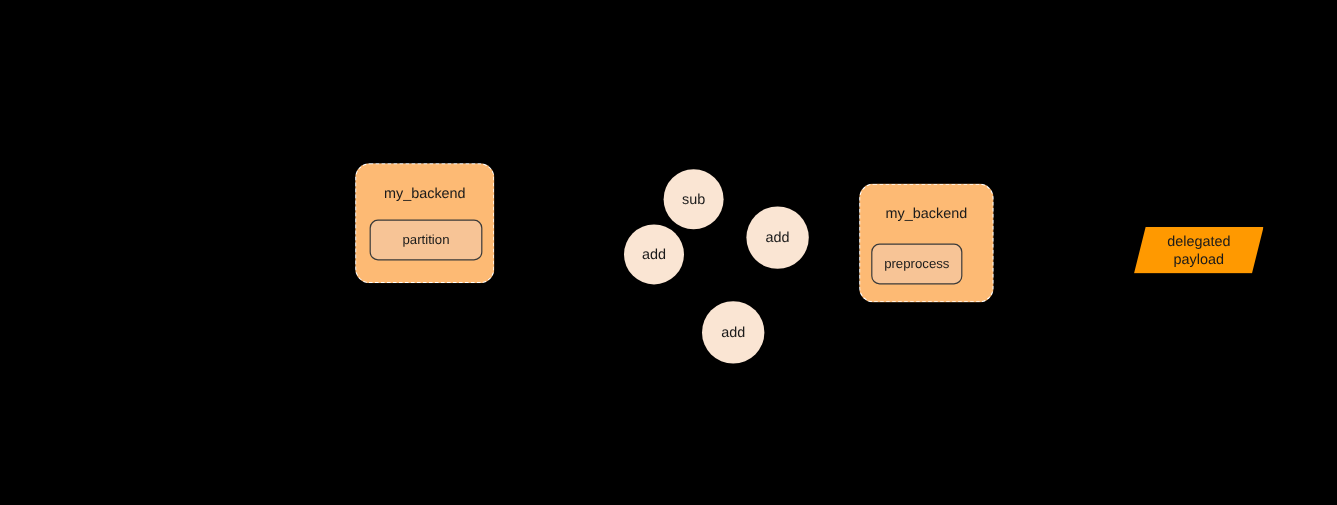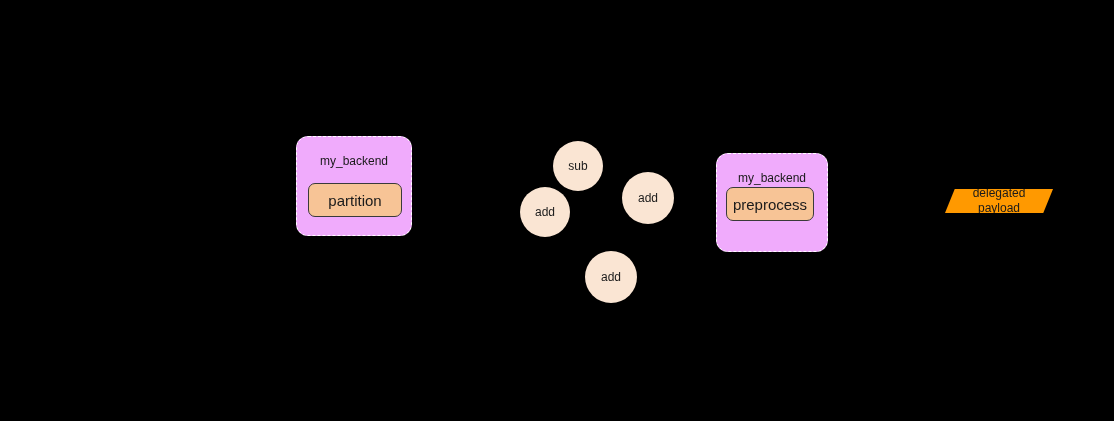--- a/index.html
+++ b/index.html
@@ -12,21 +12,21 @@
     width: 1114px;
     height: 421px;
     background: #000000;
     overflow: hidden;
     font-family: "Liberation Sans", sans-serif;
   }
 
   
   .subgraph {
     position: absolute;
-    background: #f0abfc;
+    background: #fdba74;
     border: 1px dashed #ffffff;
     border-radius: 12px;
     box-sizing: border-box;
   }
   .subgraph-label {
     position: absolute;
     left: 0;
     right: 0;
     text-align: center;
     font-size: 12px;
@@ -37,21 +37,21 @@
   
   .op-box {
     position: absolute;
     background: #f7c496;
     border: 1px solid #3a3a3a;
     border-radius: 7px;
     box-sizing: border-box;
     display: flex;
     align-items: center;
     justify-content: center;
-    font-size: 15px;
+    font-size: 11px;
     color: #1a1a1a;
   }
 
   
   .node-circle {
     position: absolute;
     border-radius: 50%;
     display: flex;
     align-items: center;
     justify-content: center;
@@ -91,24 +91,24 @@
   <div class="node-circle fill-peach" style="left:553px; top:141px; width:50px; height:50px;">sub</div>
 
   <div class="node-circle fill-peach" style="left:520px; top:187px; width:50px; height:50px;">add</div>
 
   <div class="node-circle fill-peach" style="left:622px; top:172px; width:52px; height:52px;">add</div>
 
   <div class="node-circle fill-peach" style="left:585px; top:251px; width:52px; height:52px;">add</div>
 
   <div class="subgraph" style="left:716px; top:153px; width:112px; height:99px;">
     <div class="subgraph-label" style="top:17px;">my_backend</div>
-    <div class="op-box" style="left:9px; top:33px; width:88px; height:34px;">preprocess</div>
+    <div class="op-box" style="left:9px; top:49px; width:76px; height:34px;">preprocess</div>
   </div>
 
 
-  <div class="payload" style="left:945px; top:189px; width:108px; height:24px;">
+  <div class="payload" style="left:945px; top:189px; width:108px; height:39px;">
     <div>
       <span>delegated</span>
       <span>payload</span>
     </div>
   </div>
 
 </div>
 
 </body></html>

